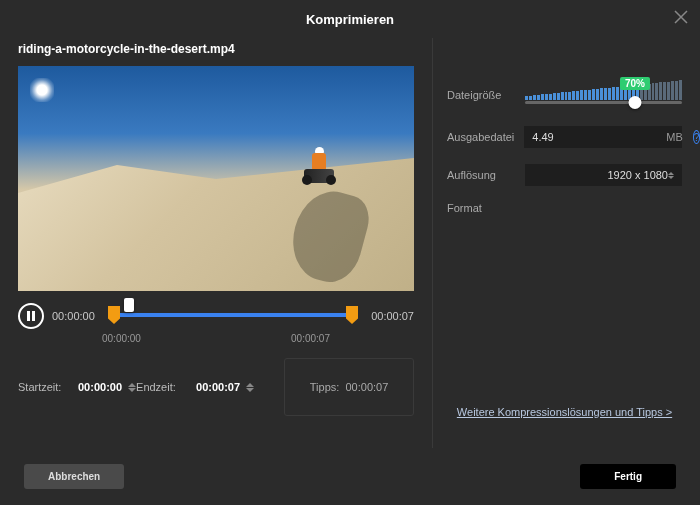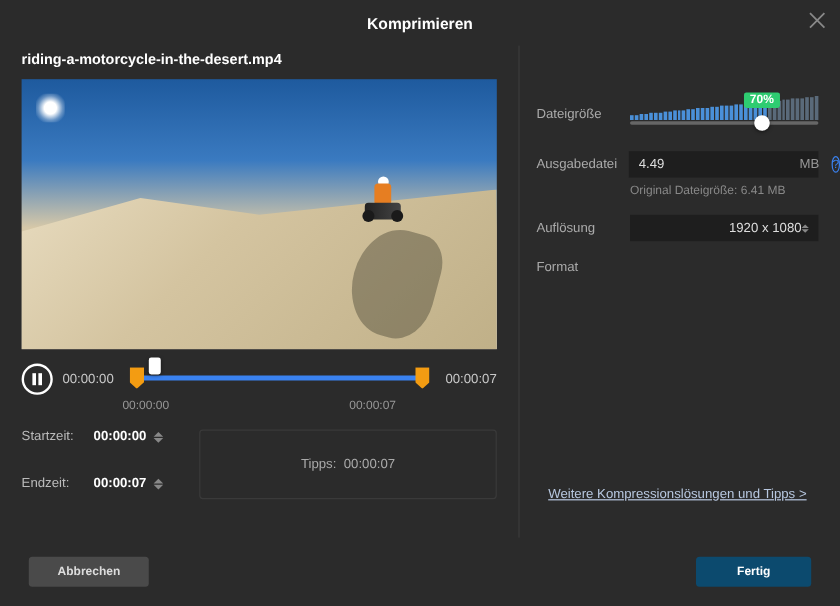--- a/index.html
+++ b/index.html
@@ -26,21 +26,21 @@
 .pause span{width:3px;height:10px;background:#fff}
 .time{color:#c8c8c8;font-size:11px;width:50px}
 .track{flex:1;height:30px;position:relative}
 .track-line{position:absolute;top:12px;left:0;right:0;height:4px;background:#3a82f0;border-radius:2px}
 .handle-l,.handle-r{position:absolute;width:12px;height:18px;background:#f39c12;top:5px}
 .handle-l{left:-2px;clip-path:polygon(0 0,100% 0,100% 70%,50% 100%,0 70%)}
 .handle-r{right:-2px;clip-path:polygon(0 0,100% 0,100% 70%,50% 100%,0 70%)}
 .playhead{position:absolute;left:14px;top:-3px;width:10px;height:14px;background:#fff;border-radius:2px;box-shadow:0 1px 3px rgba(0,0,0,0.5)}
 .track-times{display:flex;justify-content:space-between;font-size:10px;color:#999;margin-top:2px;padding:0 84px 0 84px}
 .timerow{display:flex;gap:30px;margin-top:14px}
-.timecol{display:flex;flex-direction:column;gap:27px}
+.timecol{display:flex;gap:0}
 .timefield{display:flex;align-items:center;gap:10px}
 .timefield label{width:50px;color:#bbb;font-size:11px}
 .stepbox{display:flex;align-items:center;gap:6px;background:transparent}
 .stepbox .val{color:#fff;font-size:11px;font-weight:600}
 .stepper{display:flex;flex-direction:column;gap:1px;cursor:pointer}
 .stepper .up,.stepper .down{width:0;height:0;border-left:4px solid transparent;border-right:4px solid transparent}
 .stepper .up{border-bottom:4px solid #888}
 .stepper .down{border-top:4px solid #888}
 .durbox{flex:1;border:1px solid #3a3a3a;border-radius:3px;display:flex;align-items:center;justify-content:center;height:58px;color:#aaa;font-size:11px}
 .right .spacer{height:42px}
@@ -59,21 +59,21 @@
 .hint{font-size:10px;color:#888;margin:-10px 0 14px 78px}
 .select{flex:1;background:#1e1e1e;color:#ddd;padding:5px 8px;font-size:11px;display:flex;justify-content:flex-end;align-items:center;cursor:pointer}
 .select .arr{display:flex;flex-direction:column;gap:1px}
 .select .arr span{width:0;height:0;border-left:3px solid transparent;border-right:3px solid transparent}
 .select .arr .u{border-bottom:3px solid #888}
 .select .arr .d{border-top:3px solid #888}
 .tips{color:#b8c8e0;font-size:11px;text-decoration:underline;text-align:center;margin-top:auto;margin-bottom:30px;cursor:pointer}
 .footer{height:56px;display:flex;align-items:center;justify-content:space-between;padding:0 24px}
 .btn{padding:7px 24px;border-radius:3px;font-size:10px;cursor:pointer;border:none;font-weight:700}
 .btn-cancel{background:#4a4a4a;color:#ddd}
-.btn-done{background:#0c4a6e;color:#fff;padding:7px 34px}
+.btn-done{background:#000000;color:#fff;padding:7px 34px}
 </style>
 </head>
 <body>
 
 <div class="titlebar">
   <div class="title">Komprimieren</div>
   <div class="close">
     <svg width="14" height="14" viewBox="0 0 14 14">
         <path d="M1 1 L13 13 M13 1 L1 13" stroke="#888" stroke-width="1.5"></path>
       </svg>
@@ -194,21 +194,20 @@
         <div class="slider-badge">70%</div>
         <div class="slider-thumb"></div>
       </div>
     </div>
     <div class="field">
       <label>Ausgabedatei</label>
       <input class="inputbox" value="4.49" style="">
       <span class="unit">MB</span>
       <div class="help">?</div>
     </div>
-    <div class="hint">Original Dateigröße: 6.41 MB</div>
     <div class="field">
       <label>Auflösung</label>
       <div class="select">
         <span>1920 x 1080</span>
         <div class="arr">
             <span class="u"></span>
             <span class="d"></span>
           </div>
       </div>
     </div>

